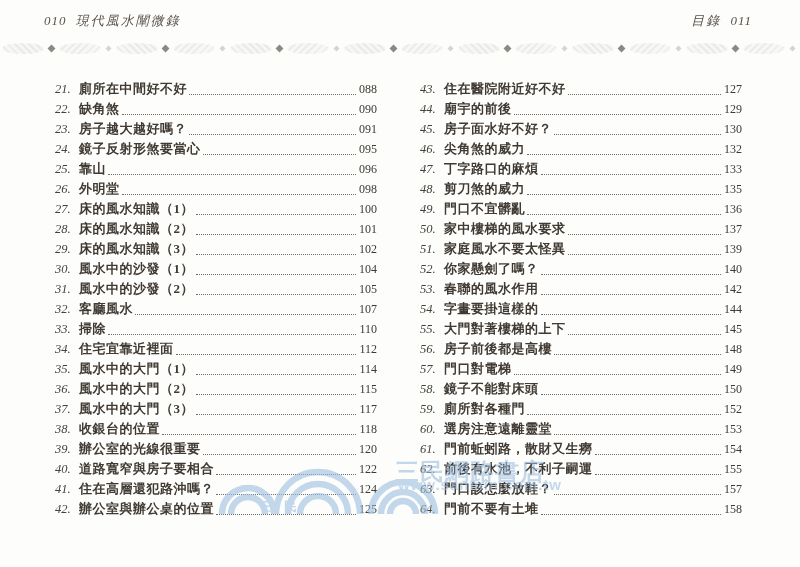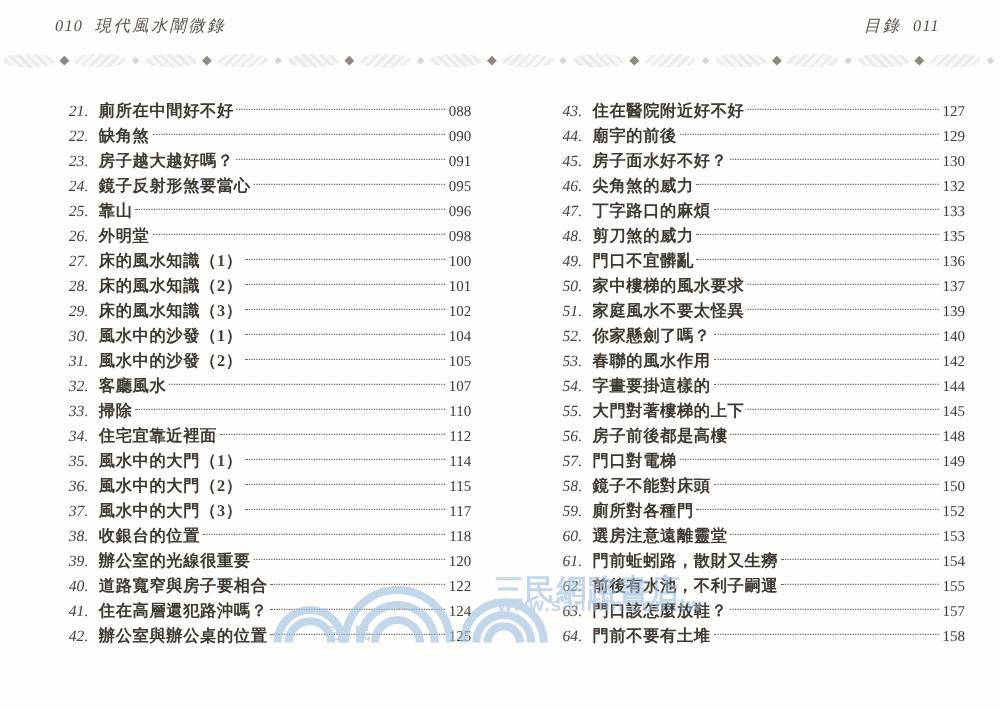--- a/index.html
+++ b/index.html
@@ -29,22 +29,22 @@
     background:repeating-linear-gradient(-45deg,#ececea 0 2px,#f7f7f5 2px 5px);
   }
   .orn-diamond{
     flex:0 0 7px;height:7px;margin:0 2px;background:#8f8881;
     transform:rotate(45deg) scale(.8);
   }
   .orn-diamond.light{background:#d6d4d0;transform:rotate(45deg) scale(.6);}
   
   .col{position:absolute;top:79px;width:322px;color:#403a33;}
   .col-left{left:55px;}
-  .col-right{left:450px;}
-  .row{display:flex;align-items:center;height:20px;line-height:20px;}
+  .col-right{left:420px;}
+  .row{display:flex;align-items:flex-end;height:20px;line-height:20px;}
   .num{flex:0 0 24px;font-style:italic;font-size:12.5px;color:#46413b;}
   .title{font-weight:bold;font-size:13px;letter-spacing:.5px;white-space:nowrap;}
   .leader{flex:1;min-width:8px;border-bottom:1.6px dotted #726c66;margin:0 3px 4px 2px;}
   .page{font-size:12px;color:#3e3933;}
   
   .wm{
     position:absolute;left:180px;top:446px;width:420px;height:84px;
     pointer-events:none;opacity:.6;color:var(--wm,#9ebfe2);
   }
   .wm svg{position:absolute;left:38px;top:2px;color:var(--wm,#9ebfe2);}

